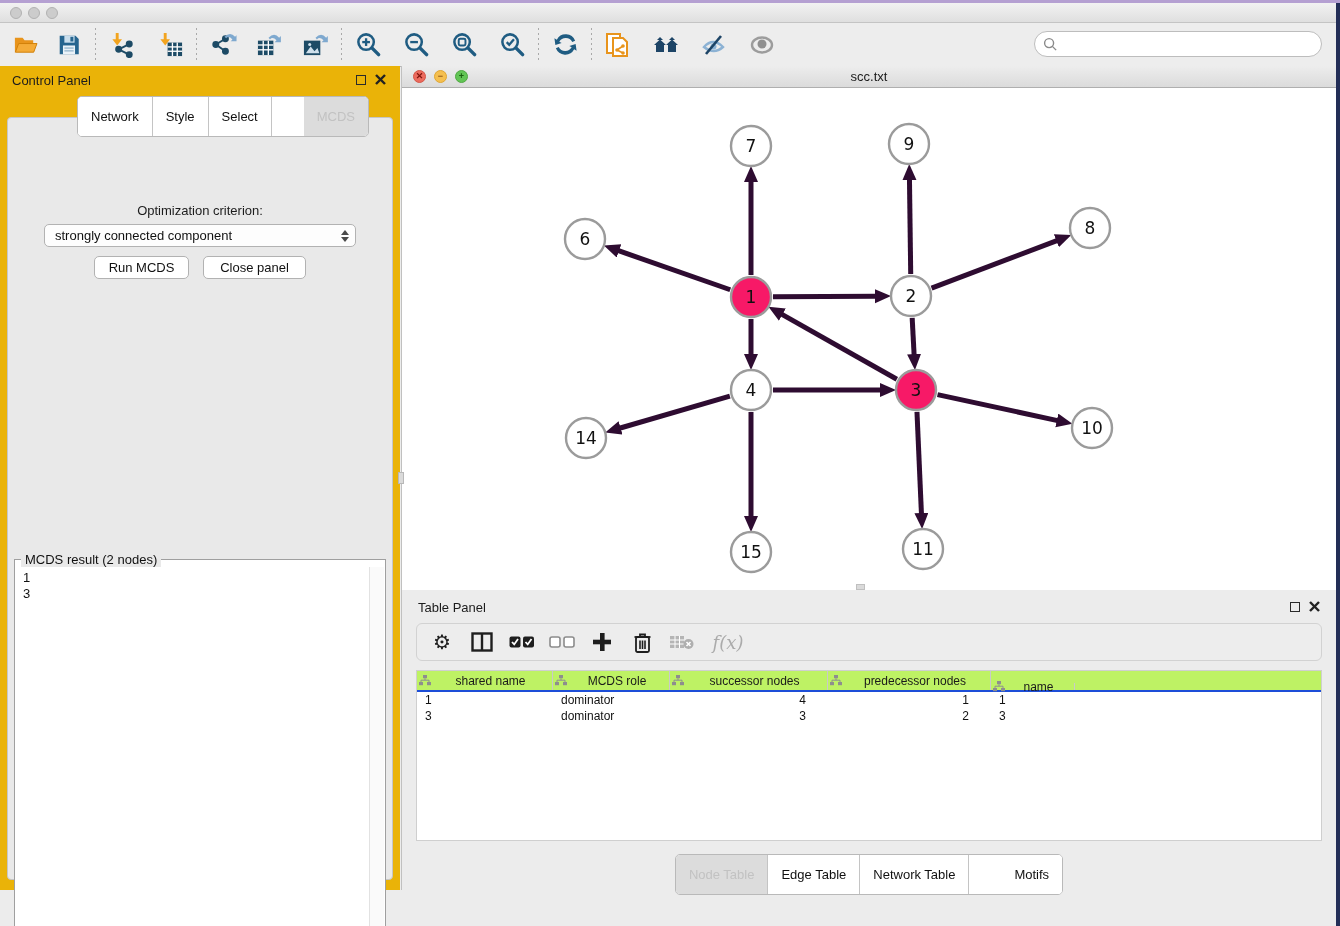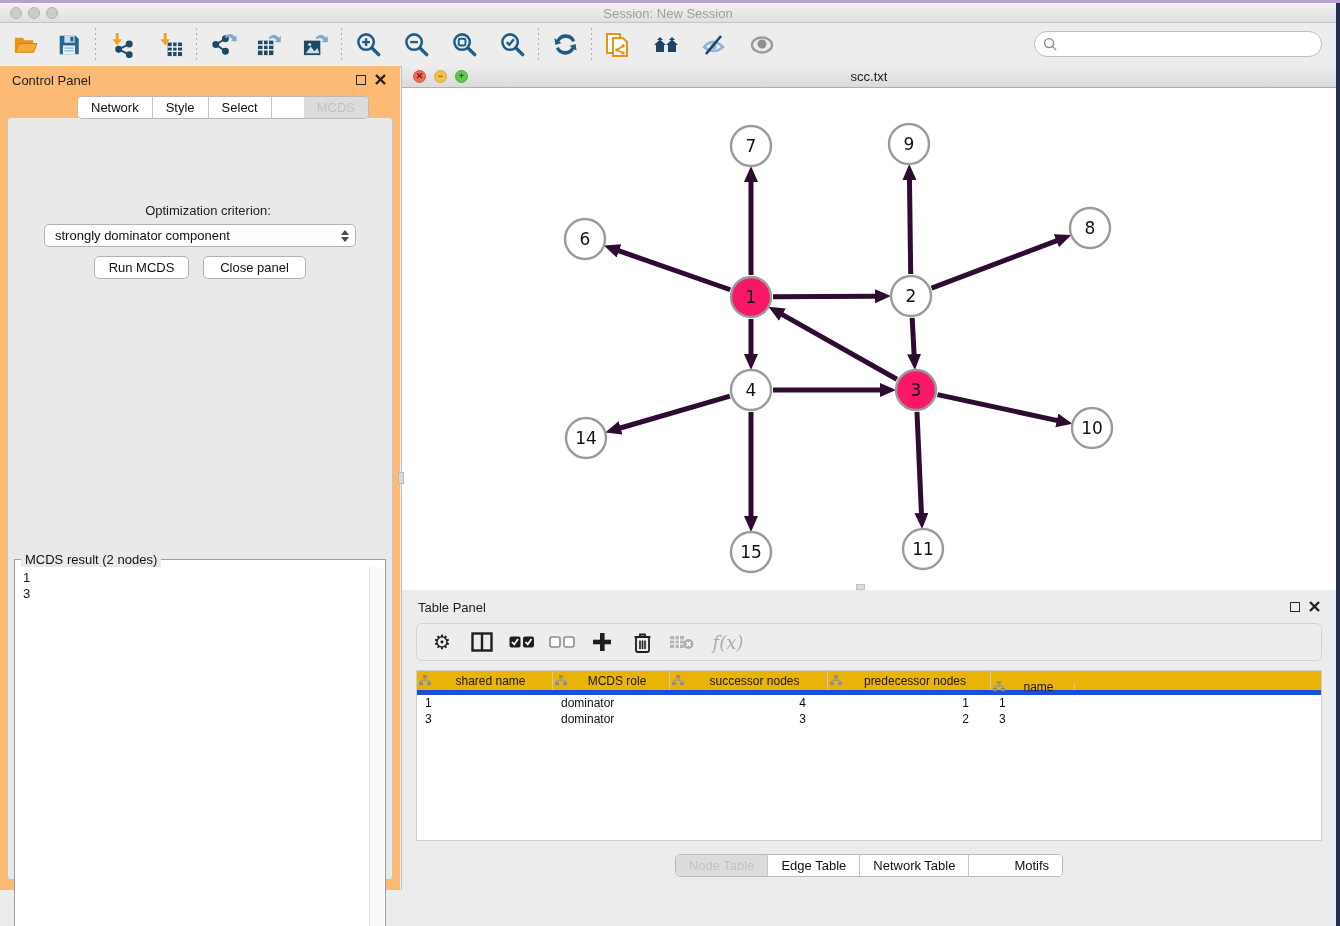--- a/index.html
+++ b/index.html
@@ -21,31 +21,31 @@
   .toolbar{position:absolute;left:0;top:23px;width:1336px;height:43px;background:#EDEDED;
            border-bottom:1px solid #B5B5B5;display:flex;align-items:center;}
   .toolbtn{width:34px;height:34px;display:flex;align-items:center;justify-content:center;flex:0 0 auto;}
   .tsep{width:1px;height:34px;margin:0 9px;flex:0 0 auto;
         background-image:repeating-linear-gradient(#A9A9A9 0 2px,transparent 2px 5px);}
   .searchbox{position:absolute;right:14px;top:8px;width:288px;height:26px;background:#fff;
              border:1px solid #BDBDBD;border-radius:13px;display:flex;align-items:center;padding:0 8px;box-sizing:border-box;}
   .searchbox input{border:none;outline:none;flex:1;font-size:13px;font-family:"Liberation Sans",sans-serif;background:transparent;margin-left:6px;}
 
   
-  .cpanel{position:absolute;left:0;top:66px;width:400px;height:824px;background:#fdba74;}
+  .cpanel{position:absolute;left:0;top:66px;width:400px;height:824px;background:#eab308;}
   .panel-title{position:absolute;font-size:13px;color:#1C1C1C;}
   .win-ctl{position:absolute;display:flex;gap:9px;align-items:center;}
   .float-ico{width:10px;height:10px;border:1.6px solid #2A2A2A;box-sizing:border-box;}
   .cp-body{position:absolute;left:7px;top:51px;width:384px;height:761px;background:#E9E9E9;
            border:1px solid #C6C6C6;border-radius:4px;}
   .segbar{position:absolute;display:inline-flex;border:1px solid #B9B9B9;border-radius:5px;overflow:hidden;background:#fff;z-index:5;}
-  .seg{padding:3px 13px;font-size:13px;color:#111;background:#fff;border-right:1px solid #C4C4C4;cursor:default;}
+  .seg{padding:12px 13px;font-size:13px;color:#111;background:#fff;border-right:1px solid #C4C4C4;cursor:default;}
   .seg:last-child{border-right:none;margin-left:32px;}
   .seg.dim{background:#DCDCDC;color:#C2C2C2;}
-  .opt-label{position:absolute;left:8px;width:400px;top:137px;text-align:center;font-size:13px;color:#1C1C1C;}
+  .opt-label{position:absolute;left:0;width:400px;top:137px;text-align:center;font-size:13px;color:#1C1C1C;}
   .dropdown{position:absolute;left:44px;top:158px;width:312px;height:23px;background:#FDFDFD;border:1px solid #B2B2B2;
             border-radius:5px;display:flex;align-items:center;font-size:13px;color:#111;box-sizing:border-box;padding-left:10px;}
   .dd-stepper{margin-left:auto;margin-right:6px;display:flex;flex-direction:column;gap:2px;}
   .tri-up{width:0;height:0;border-left:4px solid transparent;border-right:4px solid transparent;border-bottom:5px solid #4A4A4A;}
   .tri-dn{width:0;height:0;border-left:4px solid transparent;border-right:4px solid transparent;border-top:5px solid #4A4A4A;}
   .btn{position:absolute;height:23px;background:#FFFFFF;border:1px solid #B2B2B2;border-radius:5px;
        font-size:13px;color:#111;display:flex;align-items:center;justify-content:center;box-sizing:border-box;}
   .groupbox{position:absolute;left:14px;top:493px;width:370px;height:382px;border:1px solid #9F9F9F;background:#fff;}
   .groupbox .legend{position:absolute;left:6px;top:-8px;background:#E9E9E9;padding:0 4px;font-size:13px;color:#111;}
   .result-body{position:absolute;left:1px;top:7px;right:15px;bottom:1px;background:#fff;
@@ -64,21 +64,21 @@
   .hhandle{position:absolute;left:856px;top:584px;width:9px;height:6px;background:#DADADA;border:1px solid #C0C0C0;box-sizing:border-box;z-index:6;}
 
   
   .tpanel{position:absolute;left:401px;top:590px;width:935px;height:300px;background:#ECECEC;border-left:1px solid #C0C0C0;box-sizing:border-box;}
   .tp-toolbar{position:absolute;left:14px;top:33px;width:906px;height:38px;background:#EDEDED;
               border:1px solid #D2D2D2;border-radius:6px;display:flex;align-items:center;padding-left:12px;box-sizing:border-box;gap:14px;}
   .tico{width:26px;height:24px;display:flex;align-items:center;justify-content:center;}
   .gear-glyph{font-size:20px;color:#1E1E1E;line-height:1;}
   .fx{font-family:"DejaVu Serif",serif;font-style:italic;font-size:18px;color:#ABABAB;}
   .ttable{position:absolute;left:14px;top:80px;width:906px;height:171px;background:#fff;border:1px solid #CFCFCF;box-sizing:border-box;overflow:hidden;}
-  .thead{display:flex;height:19px;border-bottom:5px solid #1d4ed8;background:#eab308;}
+  .thead{display:flex;height:19px;border-bottom:2px solid #1d4ed8;background:#bef264;}
   .th{display:flex;align-items:center;border-right:1px solid #C9C9C9;box-sizing:border-box;font-size:12px;color:#1A1A1A;padding:0 2px;}
   .th .lbl{flex:1;text-align:center;}
   .trow{display:flex;height:16px;font-size:12px;color:#111;align-items:center;}
   .td{box-sizing:border-box;overflow:hidden;white-space:nowrap;}
   .tabbar-wrap{position:absolute;left:0;right:0;top:264px;text-align:center;}
 
   
   .statusbar{position:absolute;left:0;top:890px;width:1336px;height:36px;background:#ECECEC;border-top:1px solid #C2C2C2;}
   .sq-btn{position:absolute;background:#F4F4F4;border:1px solid #B9B9B9;border-radius:3px;box-sizing:border-box;
           display:flex;align-items:center;justify-content:center;}
@@ -91,21 +91,20 @@
 <body>
 
 <div class="app">
   <div class="top-edge"></div>
   <div class="right-edge"></div>
 
   <div class="titlebar">
     <div class="tl" style="left:10px"></div>
     <div class="tl" style="left:28px"></div>
     <div class="tl" style="left:46px"></div>
-    <div class="title-text">Session: New Session</div>
   </div>
 
   <div class="toolbar">
     <div style="width:8px"></div>
     <div class="toolbtn">
       <svg width="27" height="27" viewBox="0 0 28 28">
           <path d="M3 22 V7 h8 l2 2.5 h9 v3.5" fill="#E8941C"></path>
           <path d="M3.5 22 l3.4-9 h19 l-3.4 9 z" fill="#F4AB38" stroke="#D07F08" stroke-width="1"></path>
         </svg>
     </div>
@@ -281,21 +280,21 @@
     </div>
     <div class="cp-body"></div>
     <div class="segbar" id="control-tabs" style="left:77px;top:30px">
         <div class="seg">Network</div>
         <div class="seg">Style</div>
         <div class="seg">Select</div>
         <div class="seg dim">MCDS</div>
       </div>
     <div class="opt-label">Optimization criterion:</div>
     <div class="dropdown">
-      <span>strongly dominator component</span>
+      <span>strongly connected component</span>
       <span class="dd-stepper">
           <span class="tri-up"></span>
           <span class="tri-dn"></span>
         </span>
     </div>
     <div class="btn" style="left:94px;top:190px;width:95px">Run MCDS</div>
     <div class="btn" style="left:203px;top:190px;width:103px">Close panel</div>
     <div class="groupbox">
       <div class="legend">MCDS result (2 nodes)</div>
       <div class="result-body" id="result-body">

